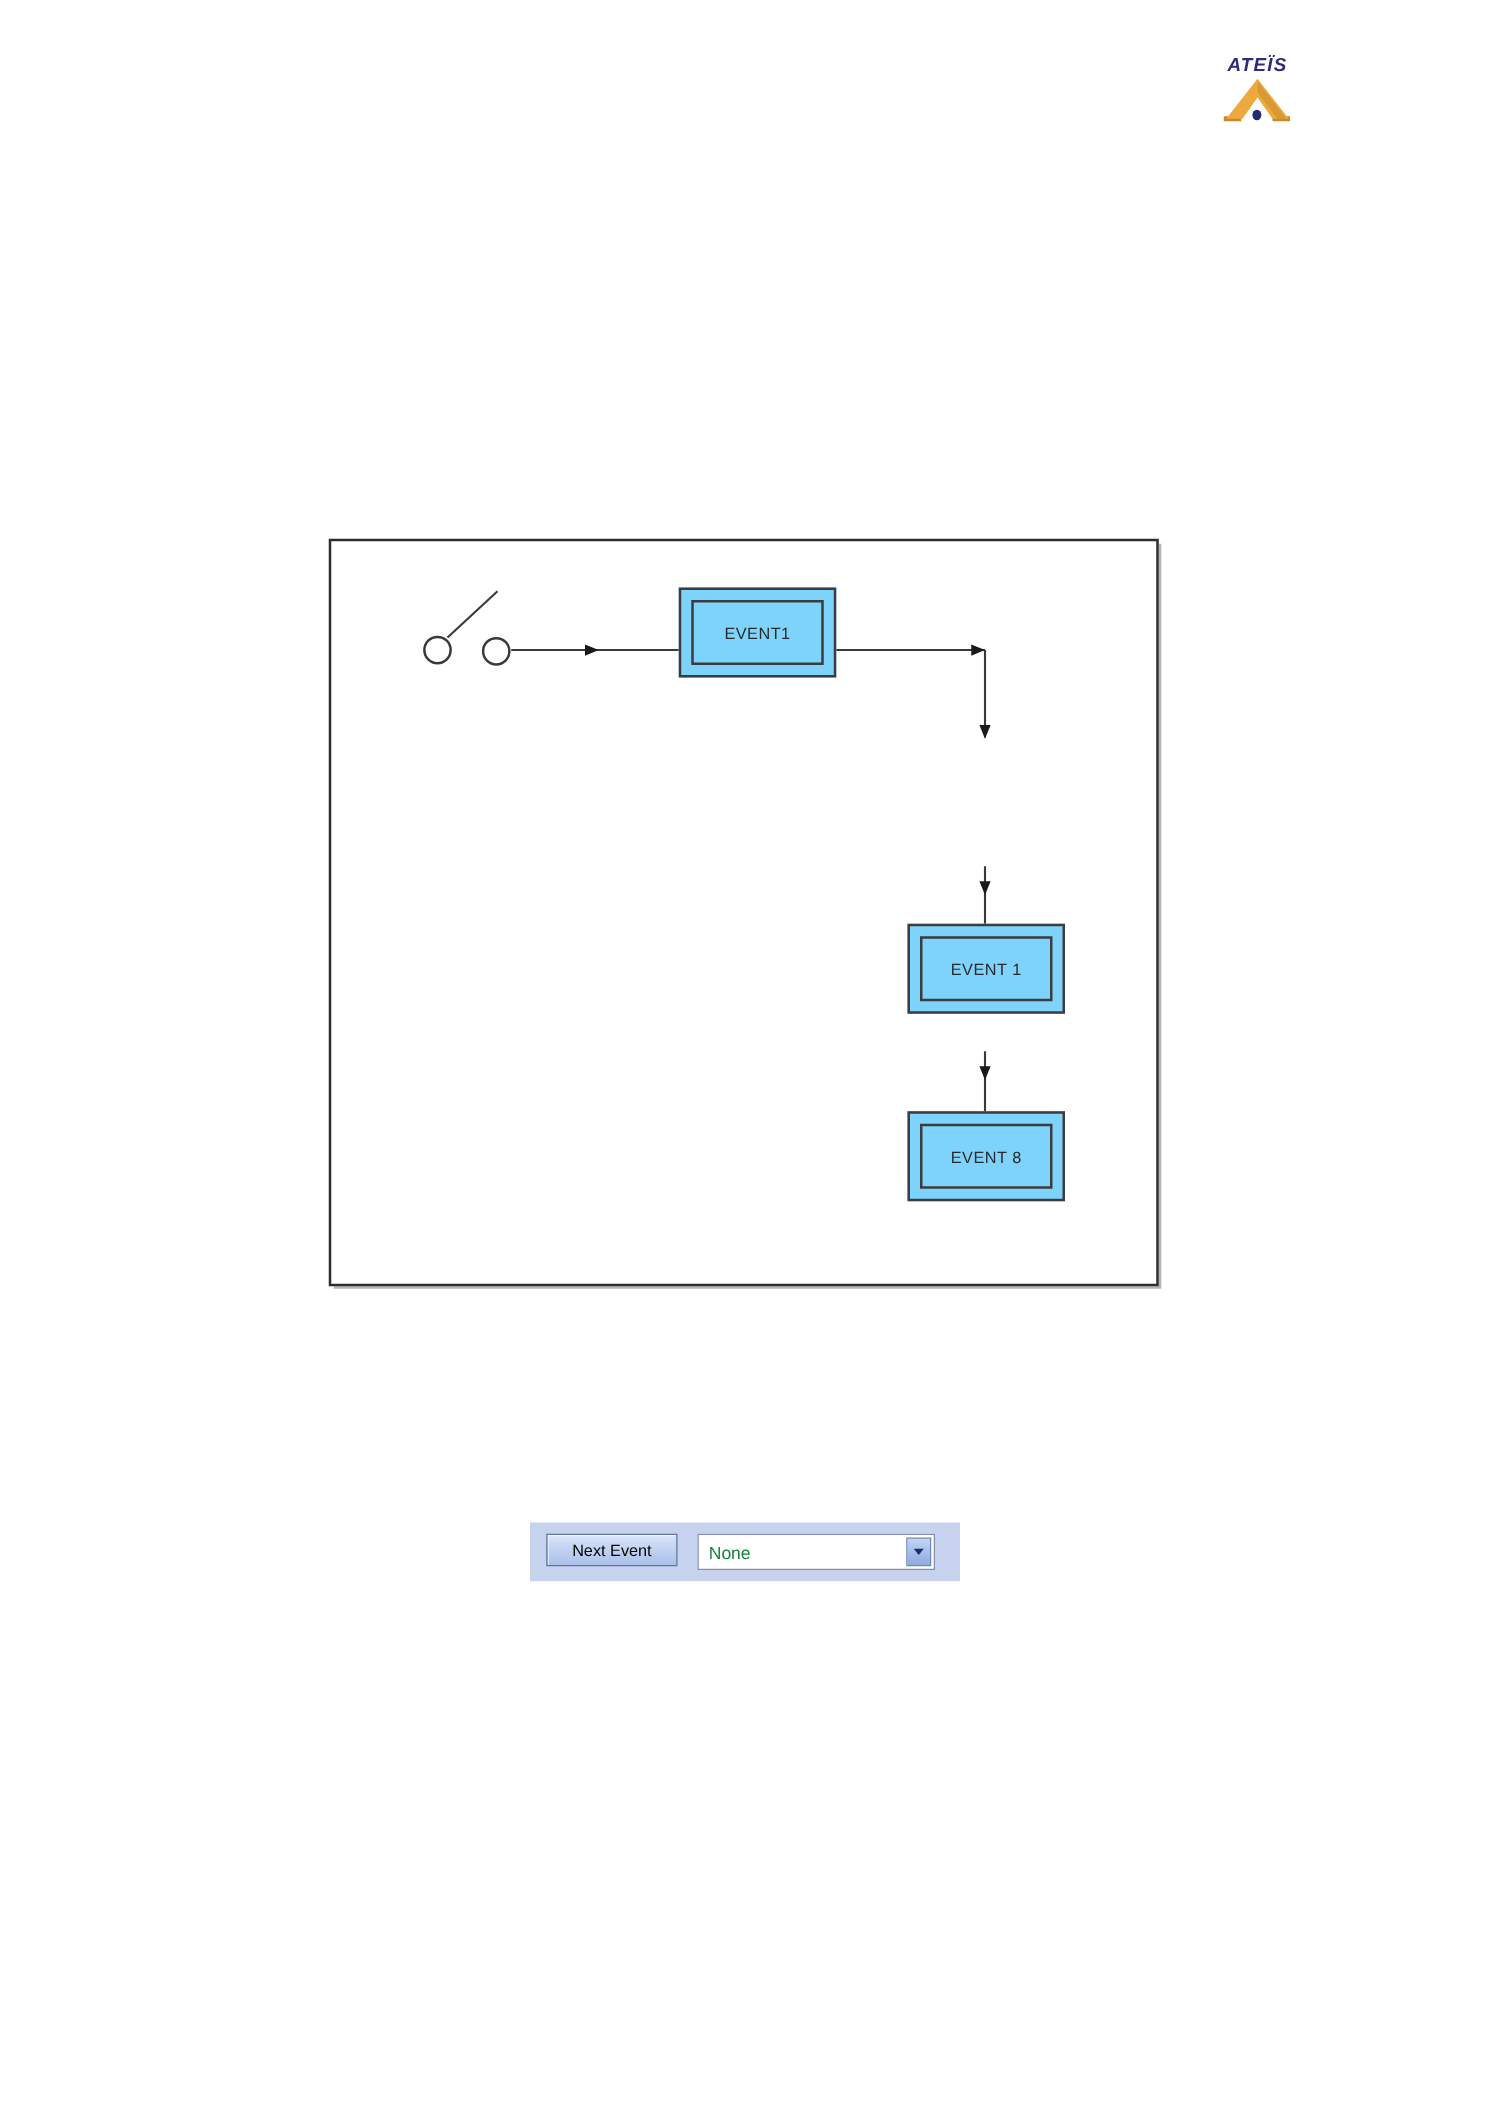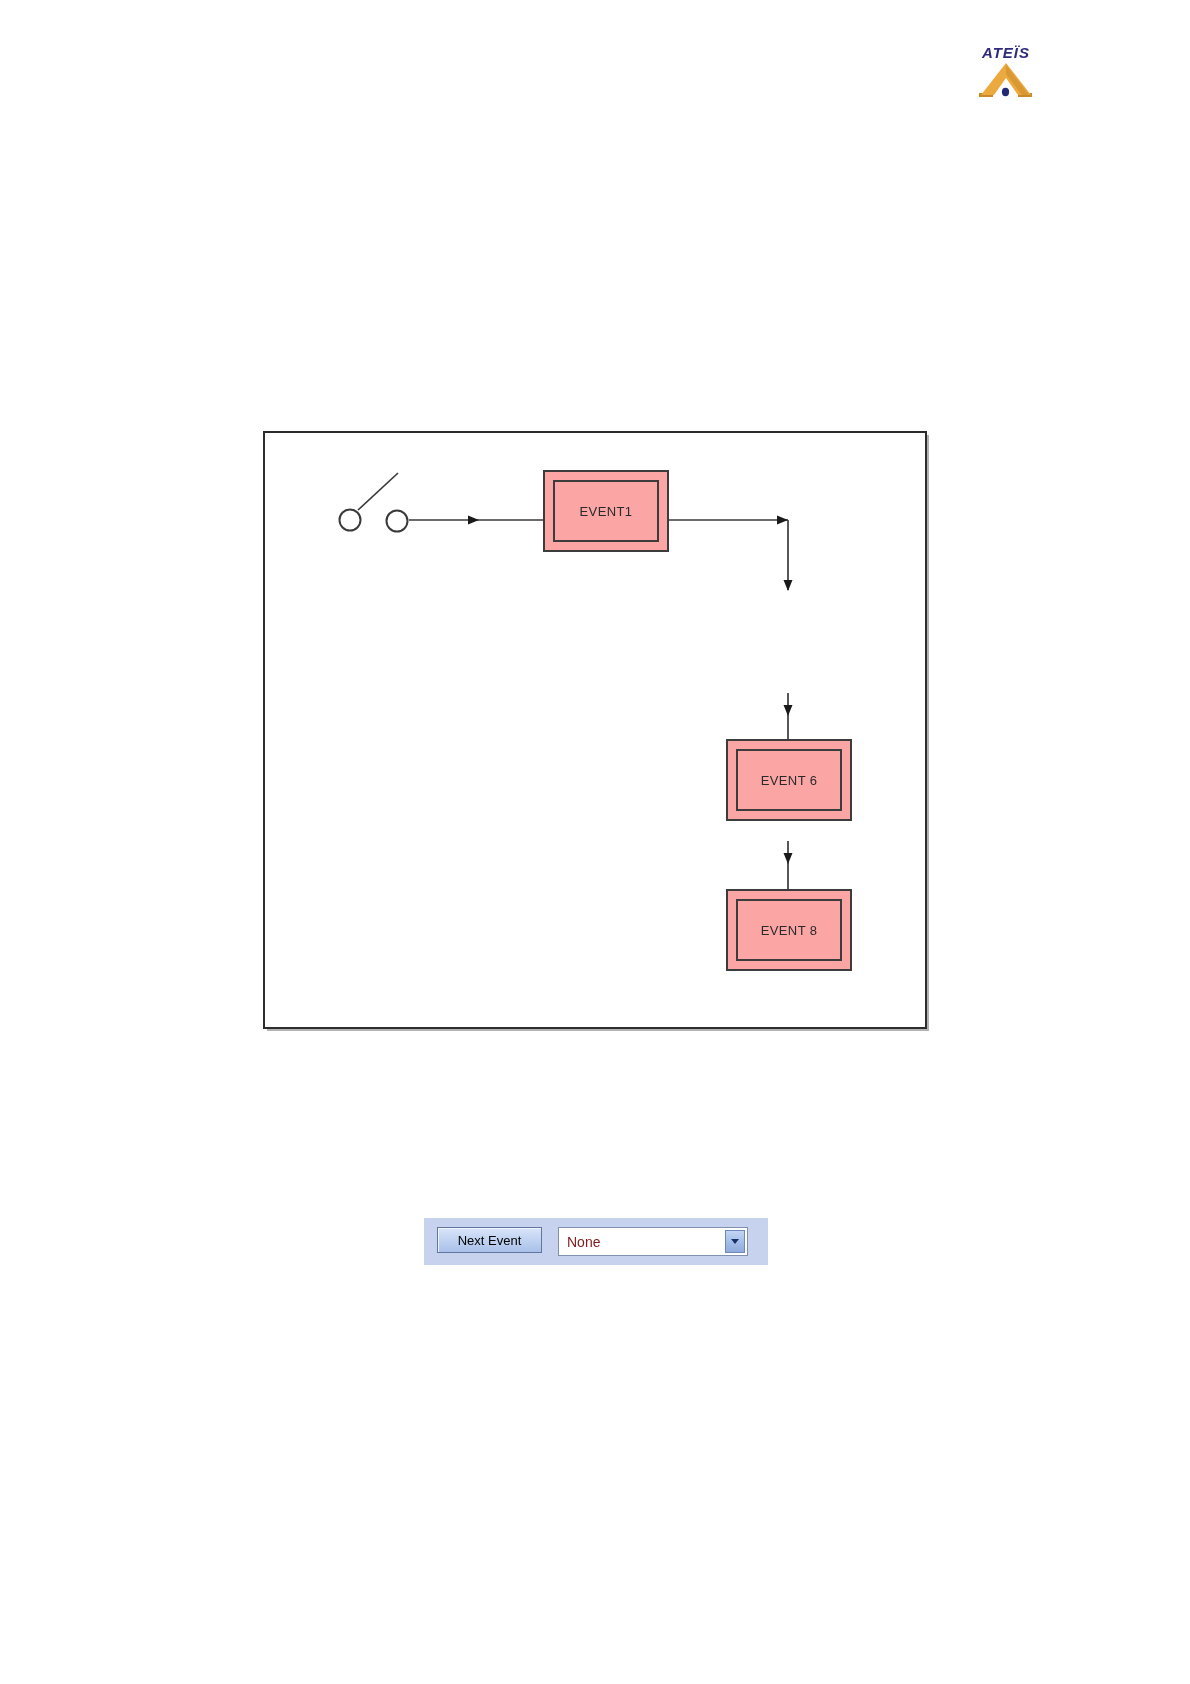--- a/index.html
+++ b/index.html
@@ -17,22 +17,22 @@
   .logo-mark{display:block;margin:1px auto 0 auto;}
 
   
   .diagram{
     position:absolute;left:263px;top:431px;width:660px;height:594px;
     border:2px solid #2d2d2d;background:#ffffff;
     box-shadow:3px 3px 0 -1px #b3b3b3;
   }
   .diagram svg{position:absolute;left:0;top:0;}
   .event-box{
-    position:absolute;width:126px;height:82px;box-sizing:border-box;
-    border:2px solid #3c3c3c;background:#fca5a5;padding:8px;
+    position:absolute;width:126px;height:72px;box-sizing:border-box;
+    border:2px solid #3c3c3c;background:#7dd3fc;padding:8px;
   }
   .event-inner{
     width:100%;height:100%;box-sizing:border-box;border:2px solid #3c3c3c;
     display:flex;align-items:center;justify-content:center;
     font-size:13px;color:#2a2a2a;letter-spacing:0.4px;white-space:nowrap;
   }
 
   
   .ne-panel{
     position:absolute;left:424px;top:1218px;width:344px;height:47px;
@@ -43,21 +43,21 @@
     border:1px solid #61759f;
     background:linear-gradient(180deg,#d9e4f8 0%,#bed1f1 55%,#a9c0e9 100%);
     box-shadow:inset 1px 1px 0 #eef4fe;
     display:flex;align-items:center;justify-content:center;
     font-size:13px;color:#000000;cursor:default;text-align:right;
   }
   .ne-combo{
     position:absolute;left:134px;top:9px;width:190px;height:29px;box-sizing:border-box;
     border:1px solid #8090ae;background:#ffffff;
     display:flex;align-items:center;padding-left:8px;
-    font-size:14px;color:#7f1d1d;
+    font-size:14px;color:#15803d;
   }
   .ne-arrow-btn{
     position:absolute;right:2px;top:2px;width:20px;height:23px;box-sizing:border-box;
     border:1px solid #7187b8;
     background:linear-gradient(180deg,#c3d5f4 0%,#a3bde8 55%,#8fabdd 100%);
     display:flex;align-items:center;justify-content:center;
   }
   .chevron-down{
     width:0;height:0;
     border-left:4px solid transparent;border-right:4px solid transparent;
@@ -107,21 +107,21 @@
     <g>
       <line x1="523" y1="408" x2="523" y2="456" stroke="#3a3a3a" stroke-width="1.7"></line>
       <polygon points="523,431 518.5,420 527.5,420" fill="#1a1a1a"></polygon>
     </g>
   </svg>
 
   <div class="event-box" style="left:278px;top:37px">
     <div class="event-inner">EVENT1</div>
   </div>
   <div class="event-box" style="left:461px;top:306px">
-    <div class="event-inner">EVENT 6</div>
+    <div class="event-inner">EVENT 1</div>
   </div>
   <div class="event-box" style="left:461px;top:456px">
     <div class="event-inner">EVENT 8</div>
   </div>
 </div>
 
 <div class="ne-panel">
   <div class="ne-button">
     <span>Next Event</span>
   </div>

